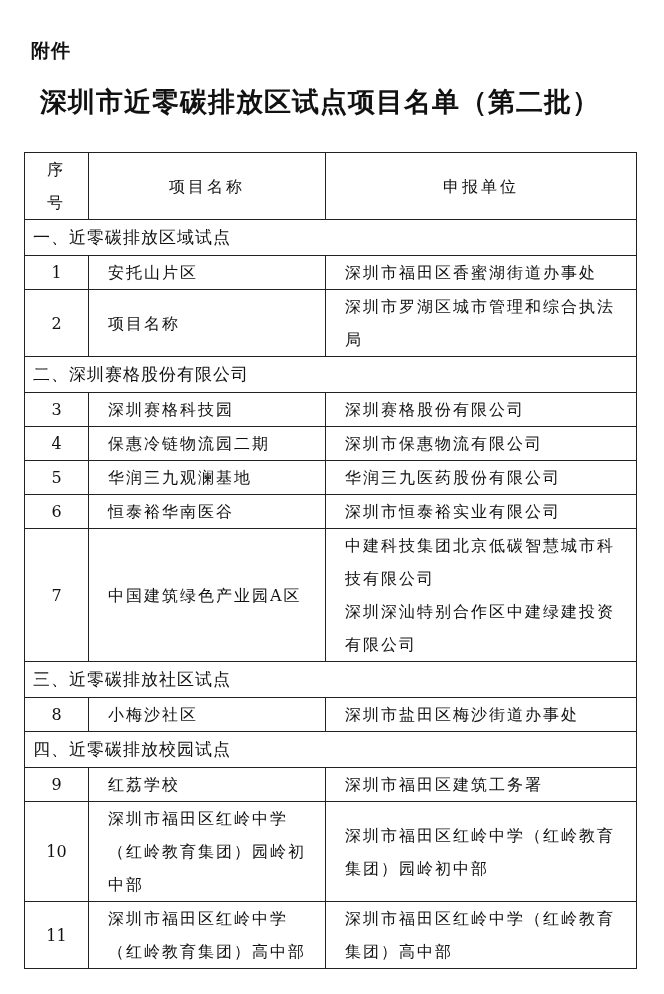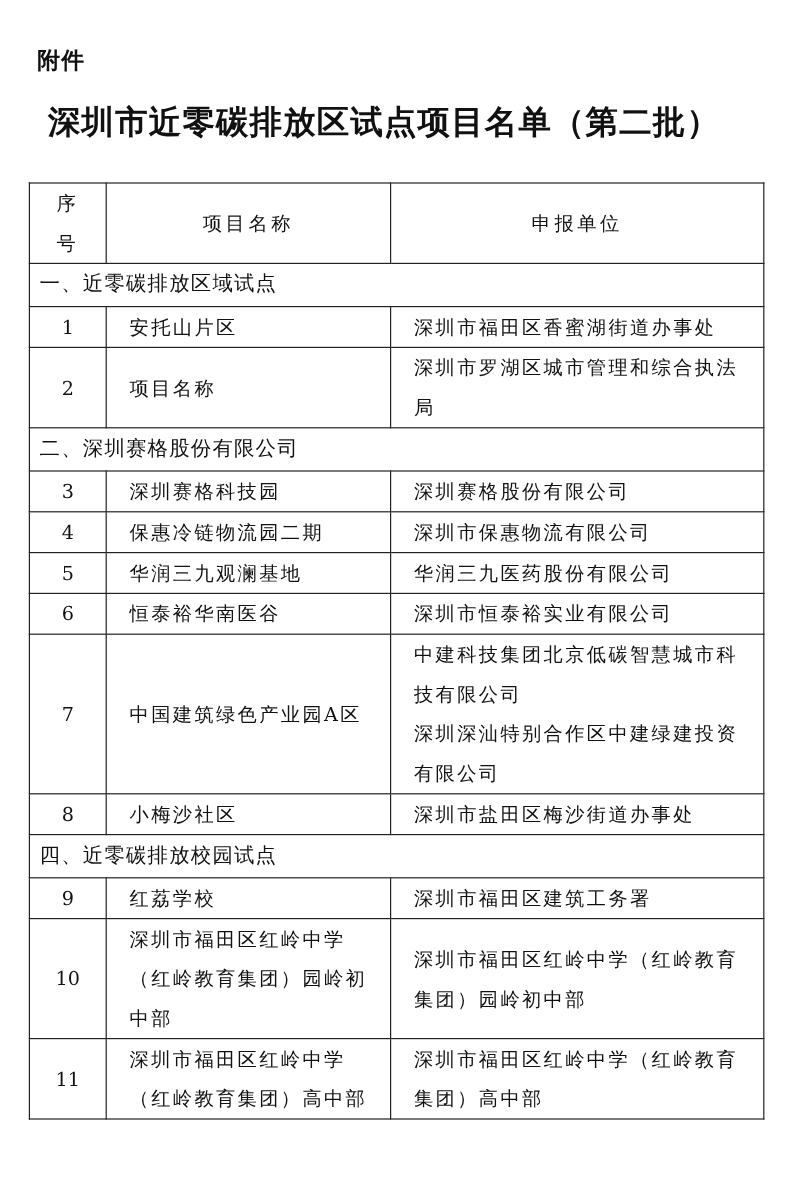--- a/index.html
+++ b/index.html
@@ -81,20 +81,23 @@
   </tr>
   <tr class="r4">
     <td class="num">7</td>
     <td>中国建筑绿色产业园A区</td>
     <td>
       <span class="line">中建科技集团北京低碳智慧城市科技有限公司</span>
       <span class="line">深圳深汕特别合作区中建绿建投资有限公司</span>
     </td>
   </tr>
 
+  <tr>
+    <td colspan="3" class="section">三、近零碳排放社区试点</td>
+  </tr>
   <tr class="r1">
     <td class="num">8</td>
     <td>小梅沙社区</td>
     <td>深圳市盐田区梅沙街道办事处</td>
   </tr>
 
   <tr>
     <td colspan="3" class="section">四、近零碳排放校园试点</td>
   </tr>
   <tr class="r1">

